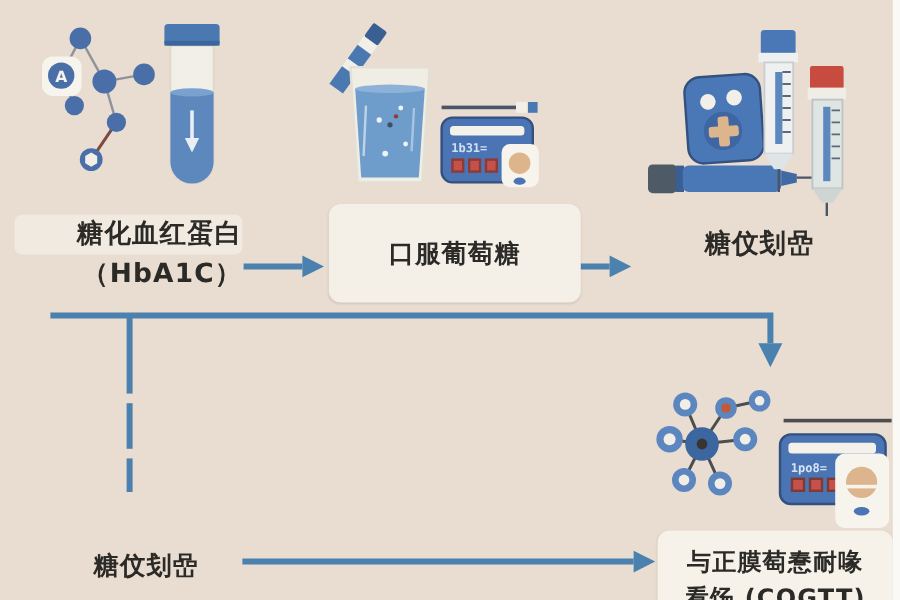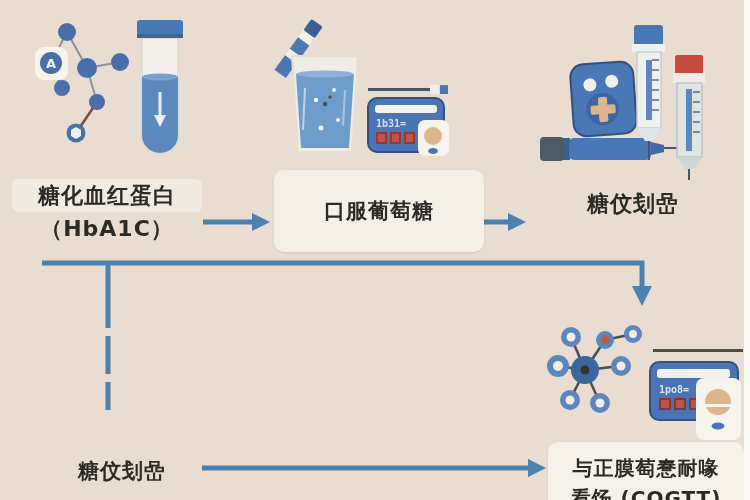--- a/index.html
+++ b/index.html
@@ -208,21 +208,21 @@
       <line class="conn" x1="108" y1="265" x2="108" y2="328"></line>
       <line class="conn" x1="108" y1="336" x2="108" y2="374"></line>
       <line class="conn" x1="108" y1="382" x2="108" y2="410"></line>
     </g>
     <g>
       <line class="conn" x1="202" y1="468" x2="528" y2="468"></line>
       <polygon class="head" points="528,459 528,477 546,468"></polygon>
     </g>
   </svg>
 
-  <div class="label" style="left:12px;top:179px;width:190px;font-size:22px;line-height:33px;">
+  <div class="label" style="left:12px;top:179px;width:190px;font-size:22px;line-height:33px;text-align:right;">
     <span class="l1" style="background:rgba(248,244,236,0.55);border-radius:6px;">糖化血红蛋白</span>
     <span class="l2">（HbA1C）</span>
   </div>
 
   <div class="softbox" style="left:274px;top:170px;width:210px;height:82px;font-size:21px;line-height:35px;gap:48px;">
     <span class="l1">口服葡萄糖</span>
   </div>
 
   <div class="label" style="left:553px;top:186px;width:160px;font-size:22px;line-height:35px;">
     <span class="l2">糖伩刬嵒</span>

